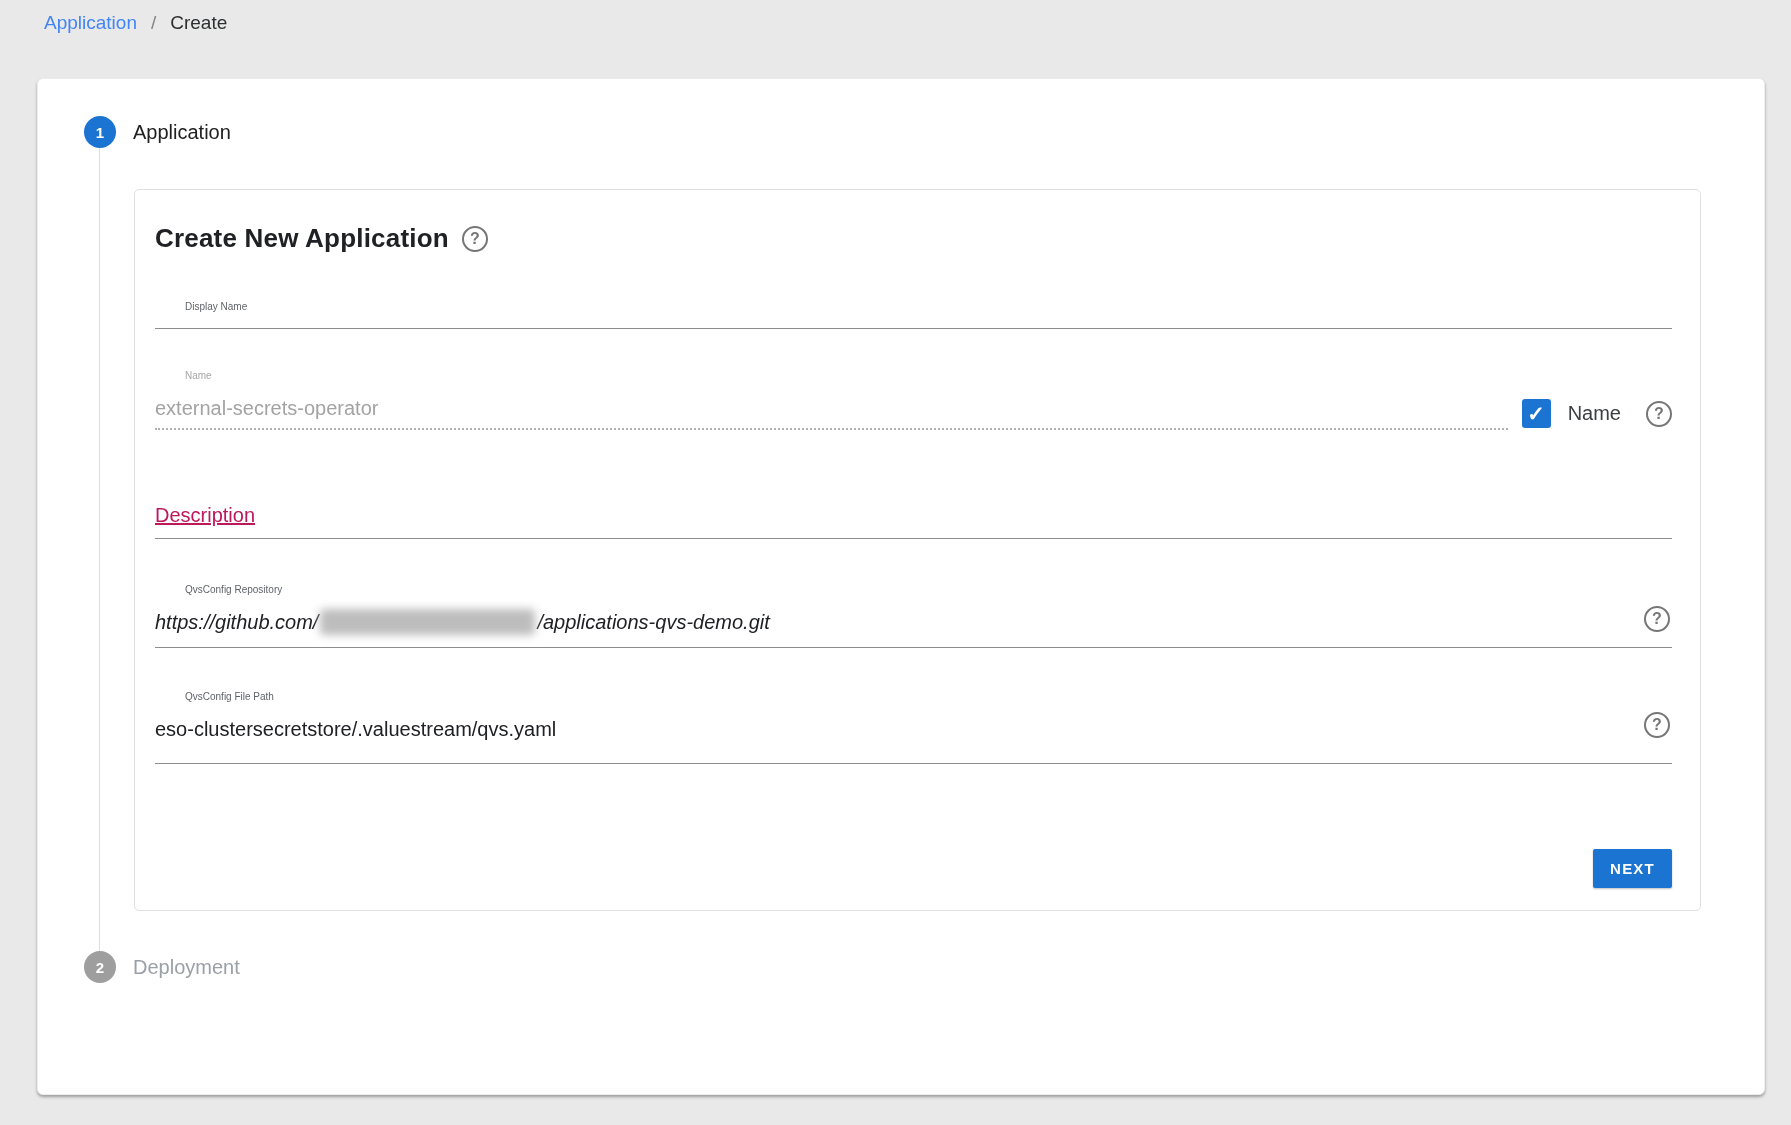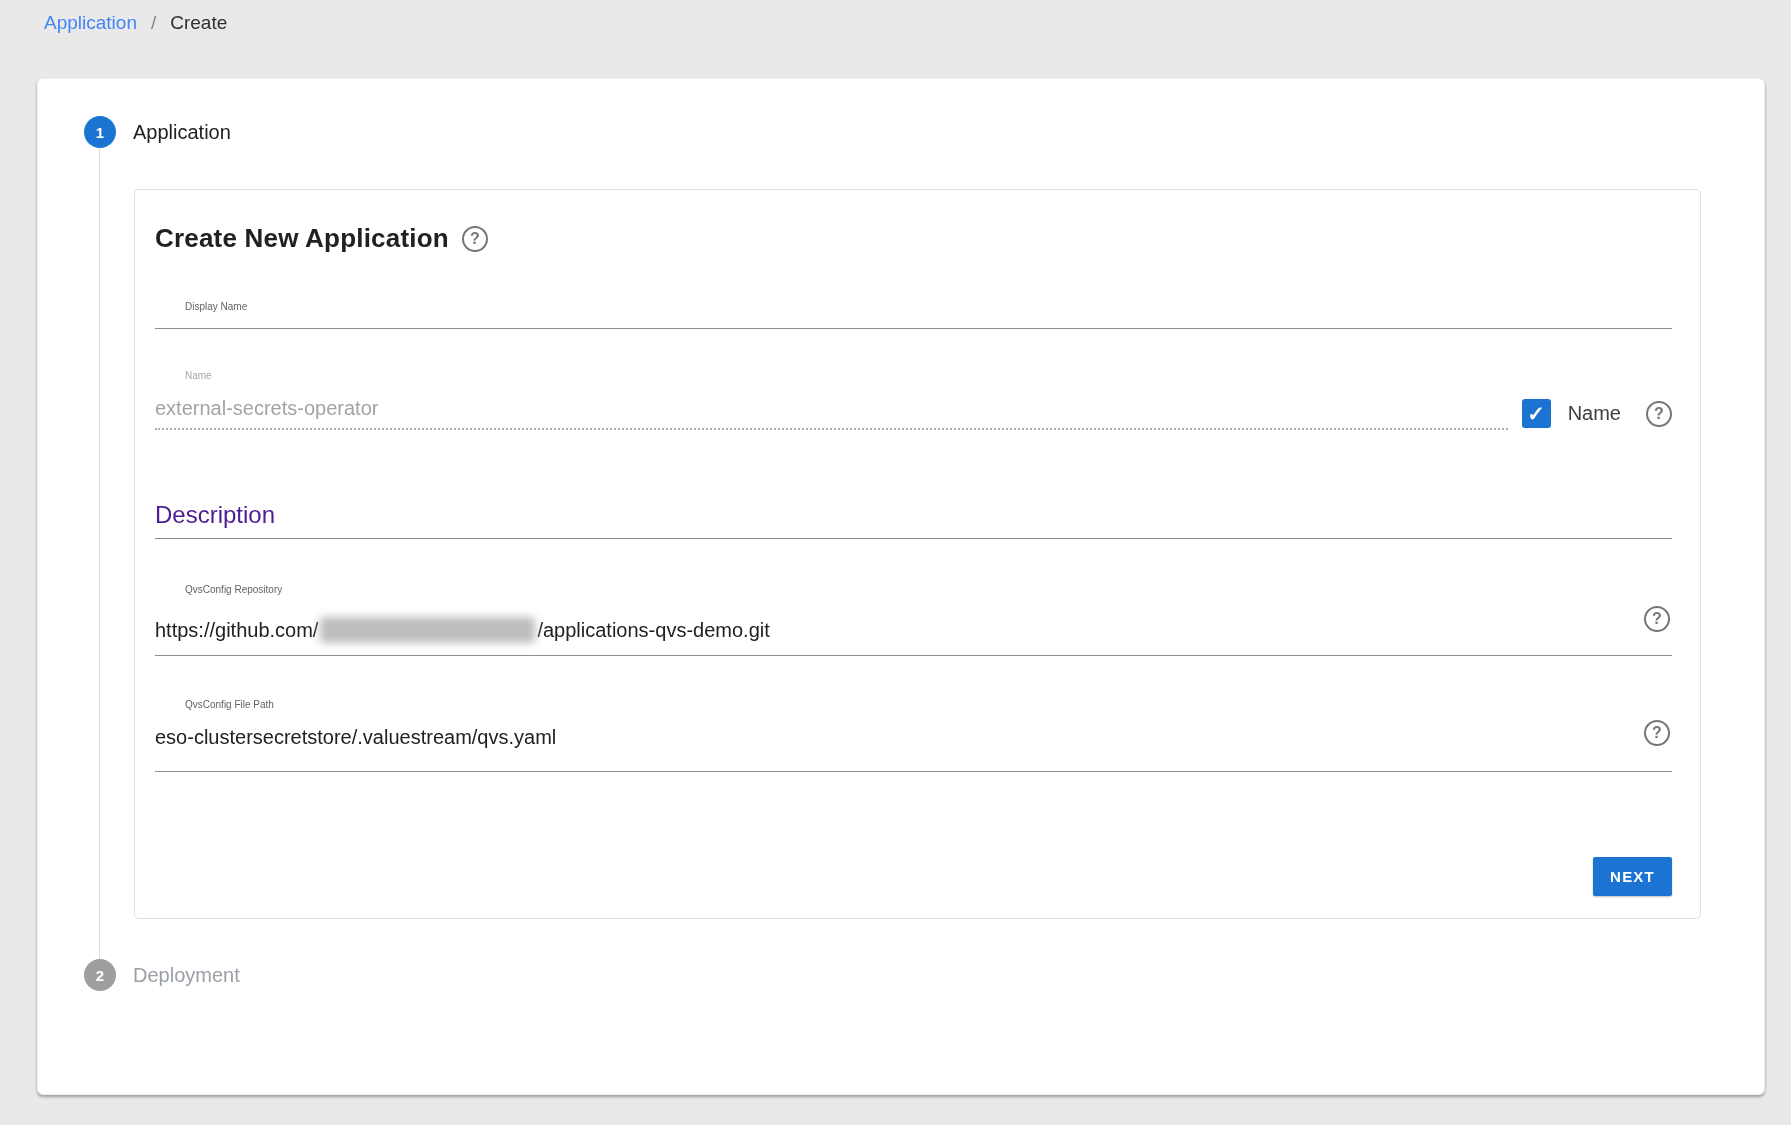--- a/index.html
+++ b/index.html
@@ -93,26 +93,26 @@
   .checkbox {
     width: 29px; height: 29px; border-radius: 3px;
     background: #1b74d2; color: #ffffff;
     display: flex; align-items: center; justify-content: center;
     font-size: 21px; font-weight: bold; cursor: pointer;
   }
   .auto-label { font-size: 20px; color: #3c4043; }
   .auto-group .help-icon { margin-left: 8px; }
 
   .field-description { margin-top: 73px; padding-bottom: 11px; }
-  .description-placeholder { font-size: 24px; line-height: 24px; color: #4c1d95; }
+  .description-placeholder { font-size: 20px; line-height: 24px; color: #be185d; text-decoration: underline; }
 
   .field-repo { margin-top: 43px; padding-bottom: 12px; }
   .field-path { margin-top: 41px; padding-bottom: 22px; }
 
-  .value-row { display: flex; align-items: center; margin-top: 20px; font-size: 20px; line-height: 26px; color: #202124; }
+  .value-row { display: flex; align-items: center; margin-top: 12px; font-size: 20px; line-height: 26px; color: #202124; font-style: italic; }
   .redacted {
     width: 215px; height: 26px; margin: 0 2px;
     background: #bdbdbd; border-radius: 4px;
     filter: blur(4px);
   }
   .field-help { position: absolute; right: 2px; }
   .field-repo .field-help { top: 24px; }
   .field-path .field-help { top: 23px; }
 
   .button-row { margin-top: 85px; display: flex; justify-content: flex-end; }

